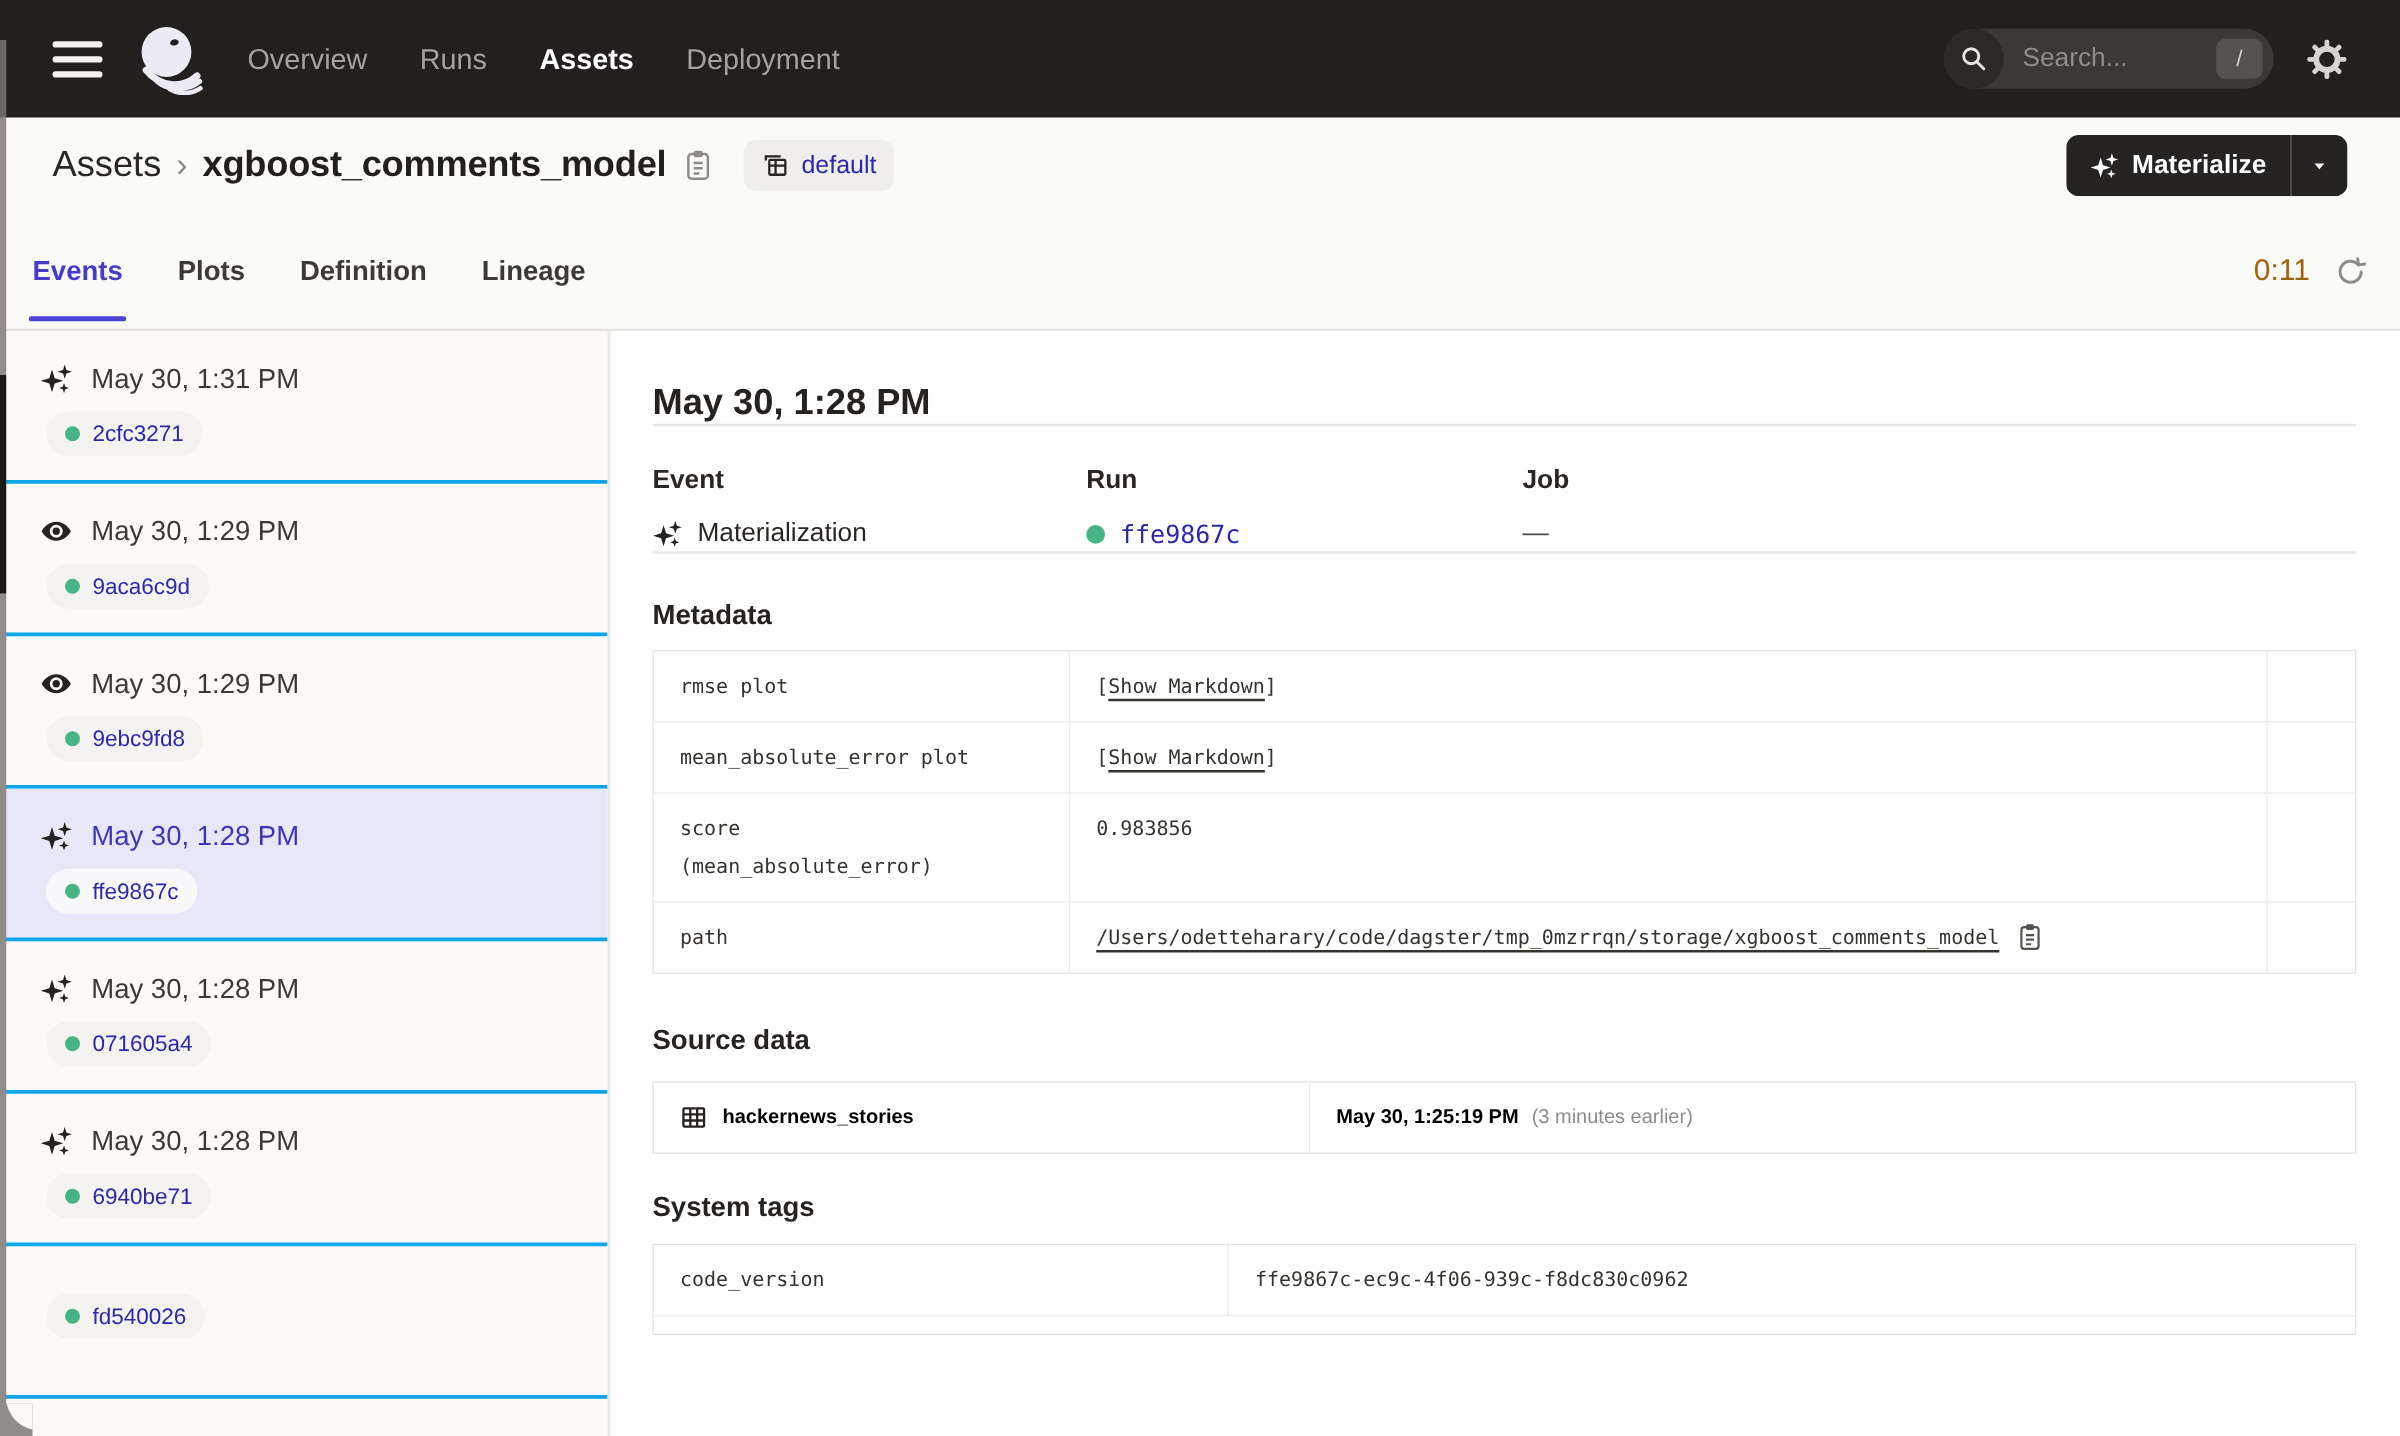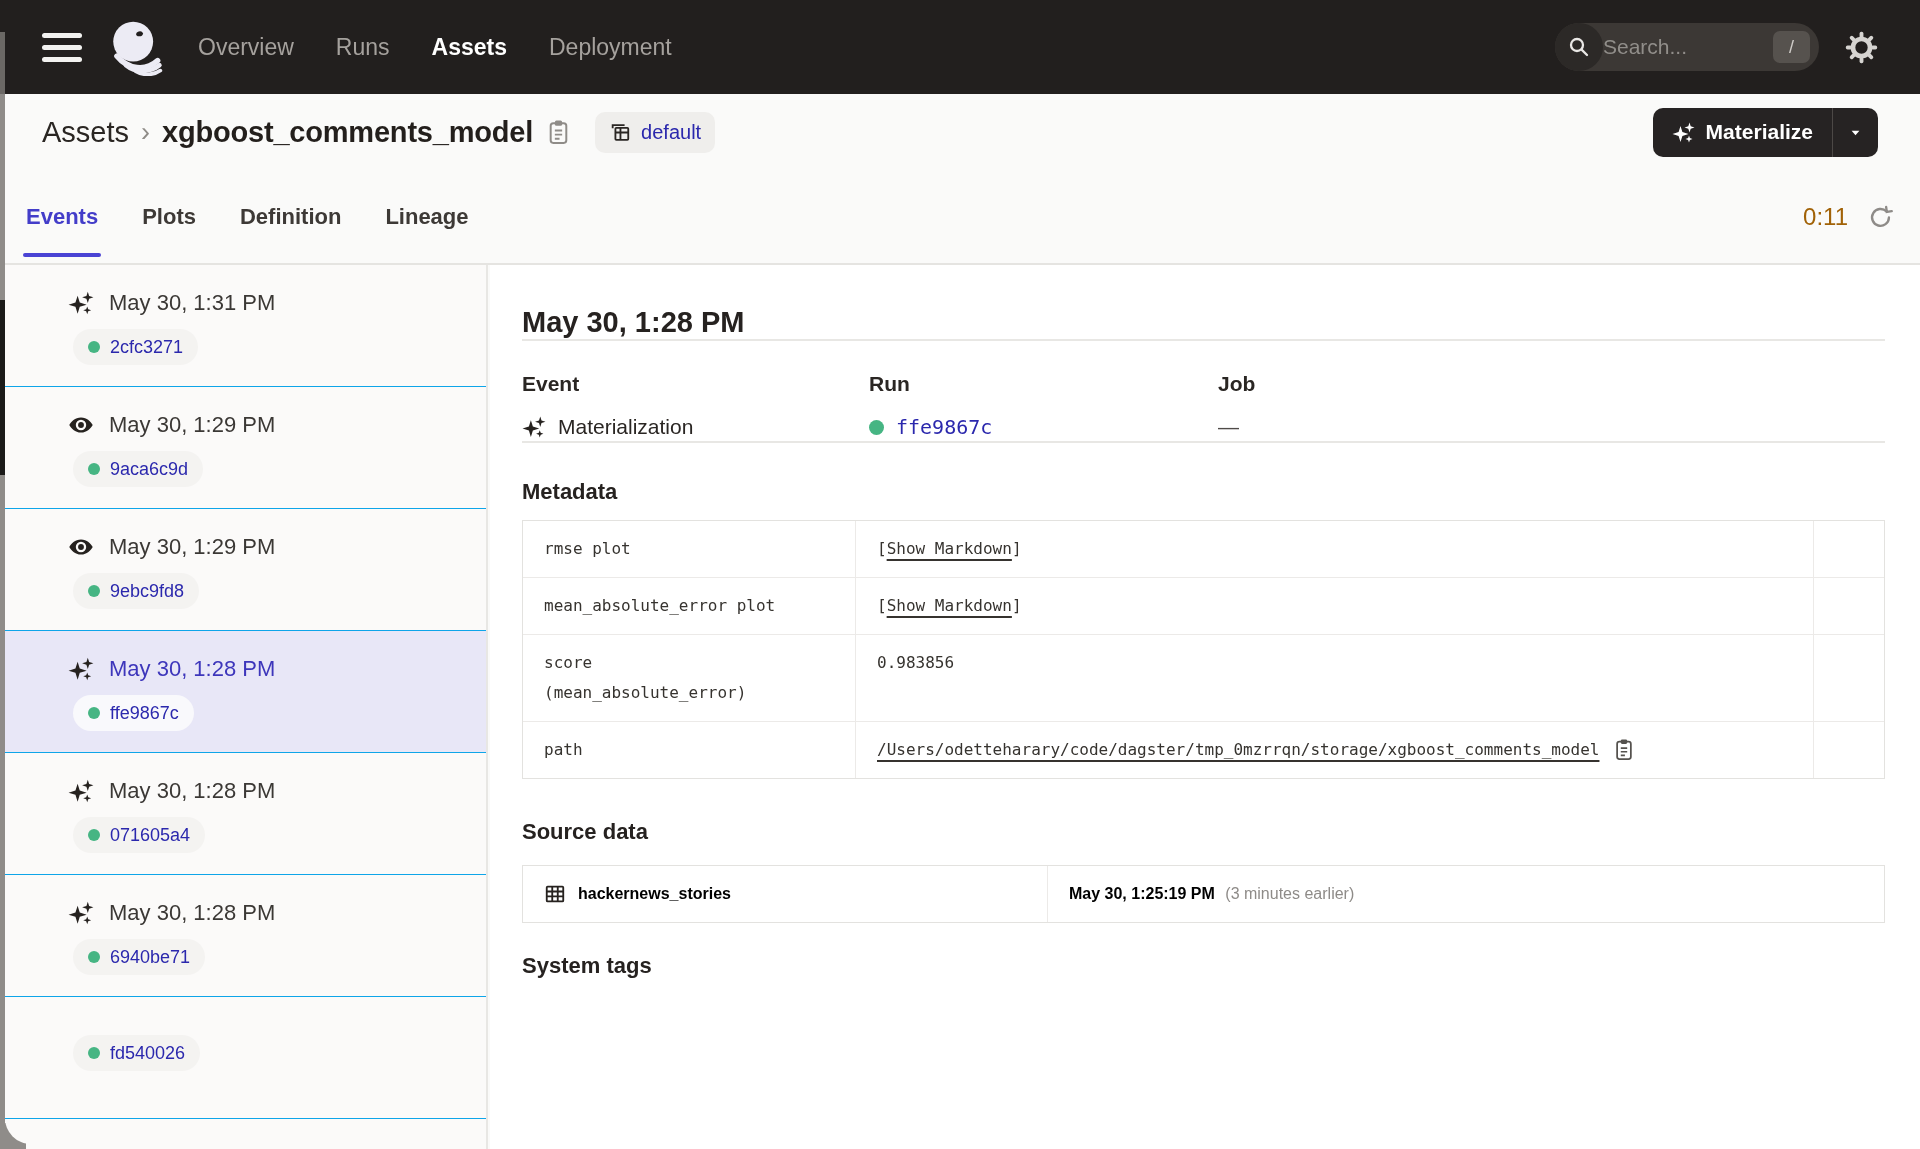--- a/index.html
+++ b/index.html
@@ -18,21 +18,21 @@
   .hamburger span{height:5px;background:#f3f2f0;border-radius:2.5px;}
   .logo{width:58px;height:58px;margin-right:34px;flex:none;}
   .nav-links{display:flex;gap:42px;align-items:center;}
   .nav-link{font-size:23px;font-weight:500;color:#a5a19d;cursor:pointer;white-space:nowrap;}
   .nav-link.active{color:#ffffff;font-weight:700;}
   .search{margin-left:auto;width:264px;height:48px;border-radius:24px;background:#3c3835;
     display:flex;align-items:center;position:relative;cursor:text;flex:none;}
   .search-circle{width:48px;height:48px;border-radius:50%;background:#2c2927;
     display:flex;align-items:center;justify-content:center;flex:none;}
   .search-circle svg{width:24px;height:24px;color:#e9e7e5;}
-  .search-ph{font-size:21px;color:#918e8a;}
+  .search-ph{margin-left:15px;font-size:21px;color:#918e8a;}
   .search-key{position:absolute;right:9px;top:8px;width:37px;height:32px;border-radius:7px;
     background:#56524e;color:#d0cdc9;display:flex;align-items:center;justify-content:center;font-size:18px;}
   .gear{margin-left:26px;width:33px;height:33px;color:#d6d4d1;cursor:pointer;flex:none;}
 
   
   .header-row{position:absolute;left:0;top:94px;width:100%;height:76px;display:flex;
     align-items:center;padding:0 42px;box-sizing:border-box;}
   .crumb-root{font-size:29px;color:#2a2623;cursor:pointer;}
   .crumb-sep{font-size:27px;color:#8f8c88;margin:0 12px;}
   .crumb-current{font-size:29px;font-weight:700;color:#231f1c;letter-spacing:-0.2px;}
@@ -61,22 +61,22 @@
   .tab.active::after{content:"";position:absolute;left:-3px;right:-3px;bottom:7px;height:4px;
     border-radius:2px;background:#4a43d4;}
   .tabs-right{margin-left:auto;display:flex;align-items:center;gap:19px;}
   .timer{font-size:24px;color:#a16207;}
   .refresh-btn{width:27px;height:27px;color:#8e8b88;cursor:pointer;}
   .main-divider{position:absolute;left:0;top:263px;width:100%;height:2px;background:#e5e4e1;}
 
   
   .sidebar{position:absolute;left:0;top:265px;width:488px;bottom:0;background:#fbfaf9;
     border-right:2px solid #e8e7e4;box-sizing:border-box;overflow:hidden;}
-  .event-item{height:122px;box-sizing:border-box;padding:25px 0 0 68px;
-    border-bottom:1px solid #0ea5e9;cursor:pointer;}
+  .event-item{height:122px;box-sizing:border-box;padding:25px 0 0 32px;
+    border-bottom:3px solid #0ea5e9;cursor:pointer;}
   .event-item.selected{background:#e8e7f7;}
   .ev-row{display:flex;align-items:center;gap:15px;}
   .ev-icon{width:26px;height:26px;color:#26221f;flex:none;display:flex;}
   .ev-icon svg{width:100%;height:100%;}
   .ev-time{font-size:22px;color:#3b3835;}
   .event-item.selected .ev-time{color:#3d36bb;}
   .run-badge{display:inline-flex;align-items:center;gap:10px;height:36px;border-radius:18px;
     background:#f4f3f1;padding:0 15px;margin-top:13px;margin-left:5px;}
   .event-item.selected .run-badge{background:#f9f9fc;}
   .run-dot{width:12px;height:12px;border-radius:50%;background:#46b583;flex:none;}
@@ -413,19 +413,26 @@
         <span class="link-blue">hackernews_stories</span>
       </div>
       <div class="cell">
         <span class="link-blue">May 30, 1:25:19 PM</span>
         <span class="src-note">(3 minutes earlier)</span>
       </div>
     </div>
   </div>
 
   <div class="section-heading sys-heading">System tags</div>
+  <div class="table sys-table" id="sys-table">
+      <div class="trow sys-cols">
+        <div class="cell mono key">code_version</div>
+        <div class="cell mono">ffe9867c-ec9c-4f06-939c-f8dc830c0962</div>
+      </div>
+      <div class="trow sys-cols stub-row"></div>
+    </div>
 </div>
 
 <div class="edge a"></div>
 <div class="edge b"></div>
 <div class="edge c"></div>
 <div class="edge d"></div>
 <div class="corner"></div>
 
 </body></html>

